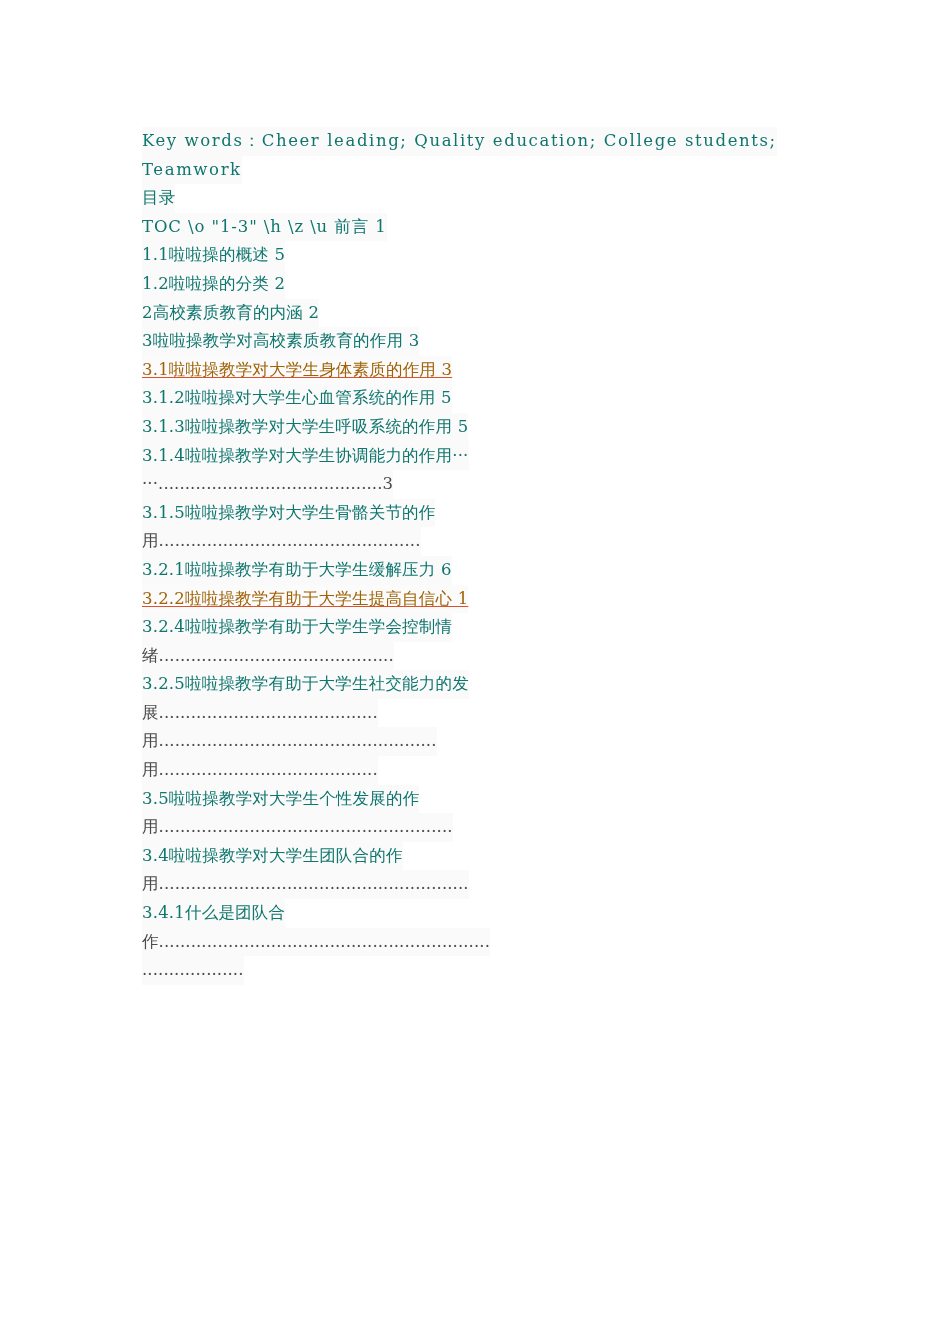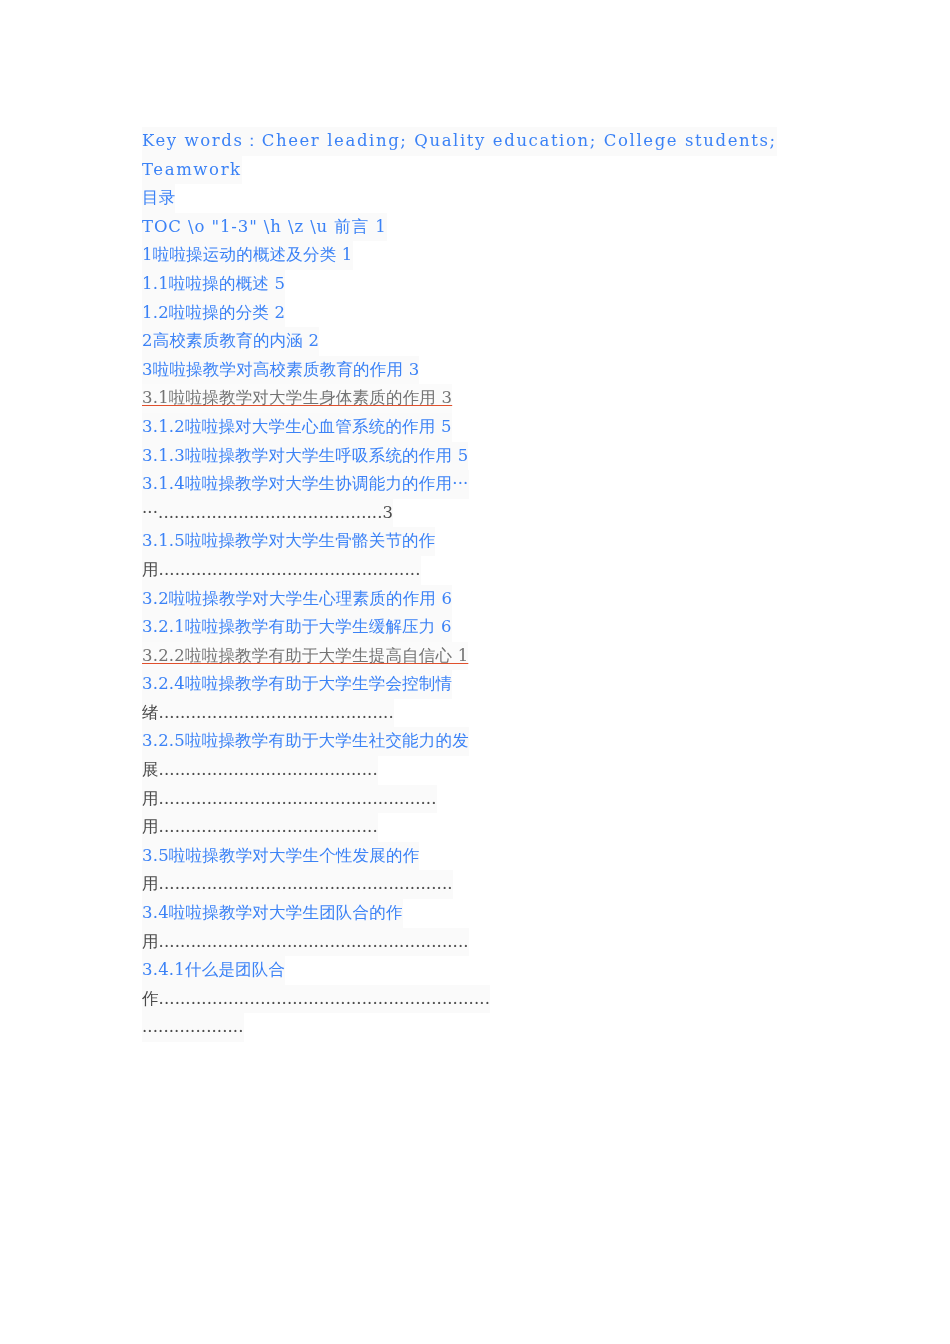--- a/index.html
+++ b/index.html
@@ -27,32 +27,32 @@
     position: absolute;
     left: 142px;
     top: 127px;
     width: 700px;
   }
   .line {
     font-size: 16.5px;
     line-height: 28.6px;
     white-space: pre;
     letter-spacing: 0.2px;
-    color: #3b82f6;
+    color: #0f766e;
     background: #fafafa;
     display: block;
     width: -moz-fit-content;
     width: fit-content;
     max-width: 760px;
   }
   .line.plain {
     background: #fafafa;
   }
   .line.red {
-    color: #737373;
+    color: #a16207;
     text-decoration: underline;
     text-decoration-color: #e0502c;
     text-underline-offset: 2px;
     background: #fbfbfb;
   }
   .line.leader {
     color: #4a4a4a;
     letter-spacing: 0.1px;
   }
   
@@ -71,33 +71,31 @@
   <div class="doc-body">
 
     <div class="line plain ascii">Key words：Cheer leading; Quality education; College students;</div>
 
     <div class="line plain ascii">Teamwork</div>
 
     <div class="line plain">目录</div>
 
     <div class="line plain mixed">TOC \o "1-3" \h \z \u 前言 1</div>
 
-    <div class="line plain">1啦啦操运动的概述及分类 1</div>
     <div class="line plain">1.1啦啦操的概述 5</div>
     <div class="line plain">1.2啦啦操的分类 2</div>
     <div class="line plain">2高校素质教育的内涵 2</div>
     <div class="line plain">3啦啦操教学对高校素质教育的作用 3</div>
     <div class="line red">3.1啦啦操教学对大学生身体素质的作用 3</div>
     <div class="line plain">3.1.2啦啦操对大学生心血管系统的作用 5</div>
     <div class="line plain">3.1.3啦啦操教学对大学生呼吸系统的作用 5</div>
     <div class="line plain">3.1.4啦啦操教学对大学生协调能力的作用···</div>
     <div class="line leader">···..........................................3</div>
     <div class="line plain">3.1.5啦啦操教学对大学生骨骼关节的作</div>
     <div class="line leader">用.................................................</div>
-    <div class="line plain">3.2啦啦操教学对大学生心理素质的作用 6</div>
     <div class="line plain">3.2.1啦啦操教学有助于大学生缓解压力 6</div>
     <div class="line red">3.2.2啦啦操教学有助于大学生提高自信心 1</div>
     <div class="line plain">3.2.4啦啦操教学有助于大学生学会控制情</div>
     <div class="line leader">绪............................................</div>
     <div class="line plain">3.2.5啦啦操教学有助于大学生社交能力的发</div>
     <div class="line leader">展.........................................</div>
     <div class="line leader">用....................................................</div>
     <div class="line leader">用.........................................</div>
     <div class="line plain">3.5啦啦操教学对大学生个性发展的作</div>
     <div class="line leader">用.......................................................</div>

